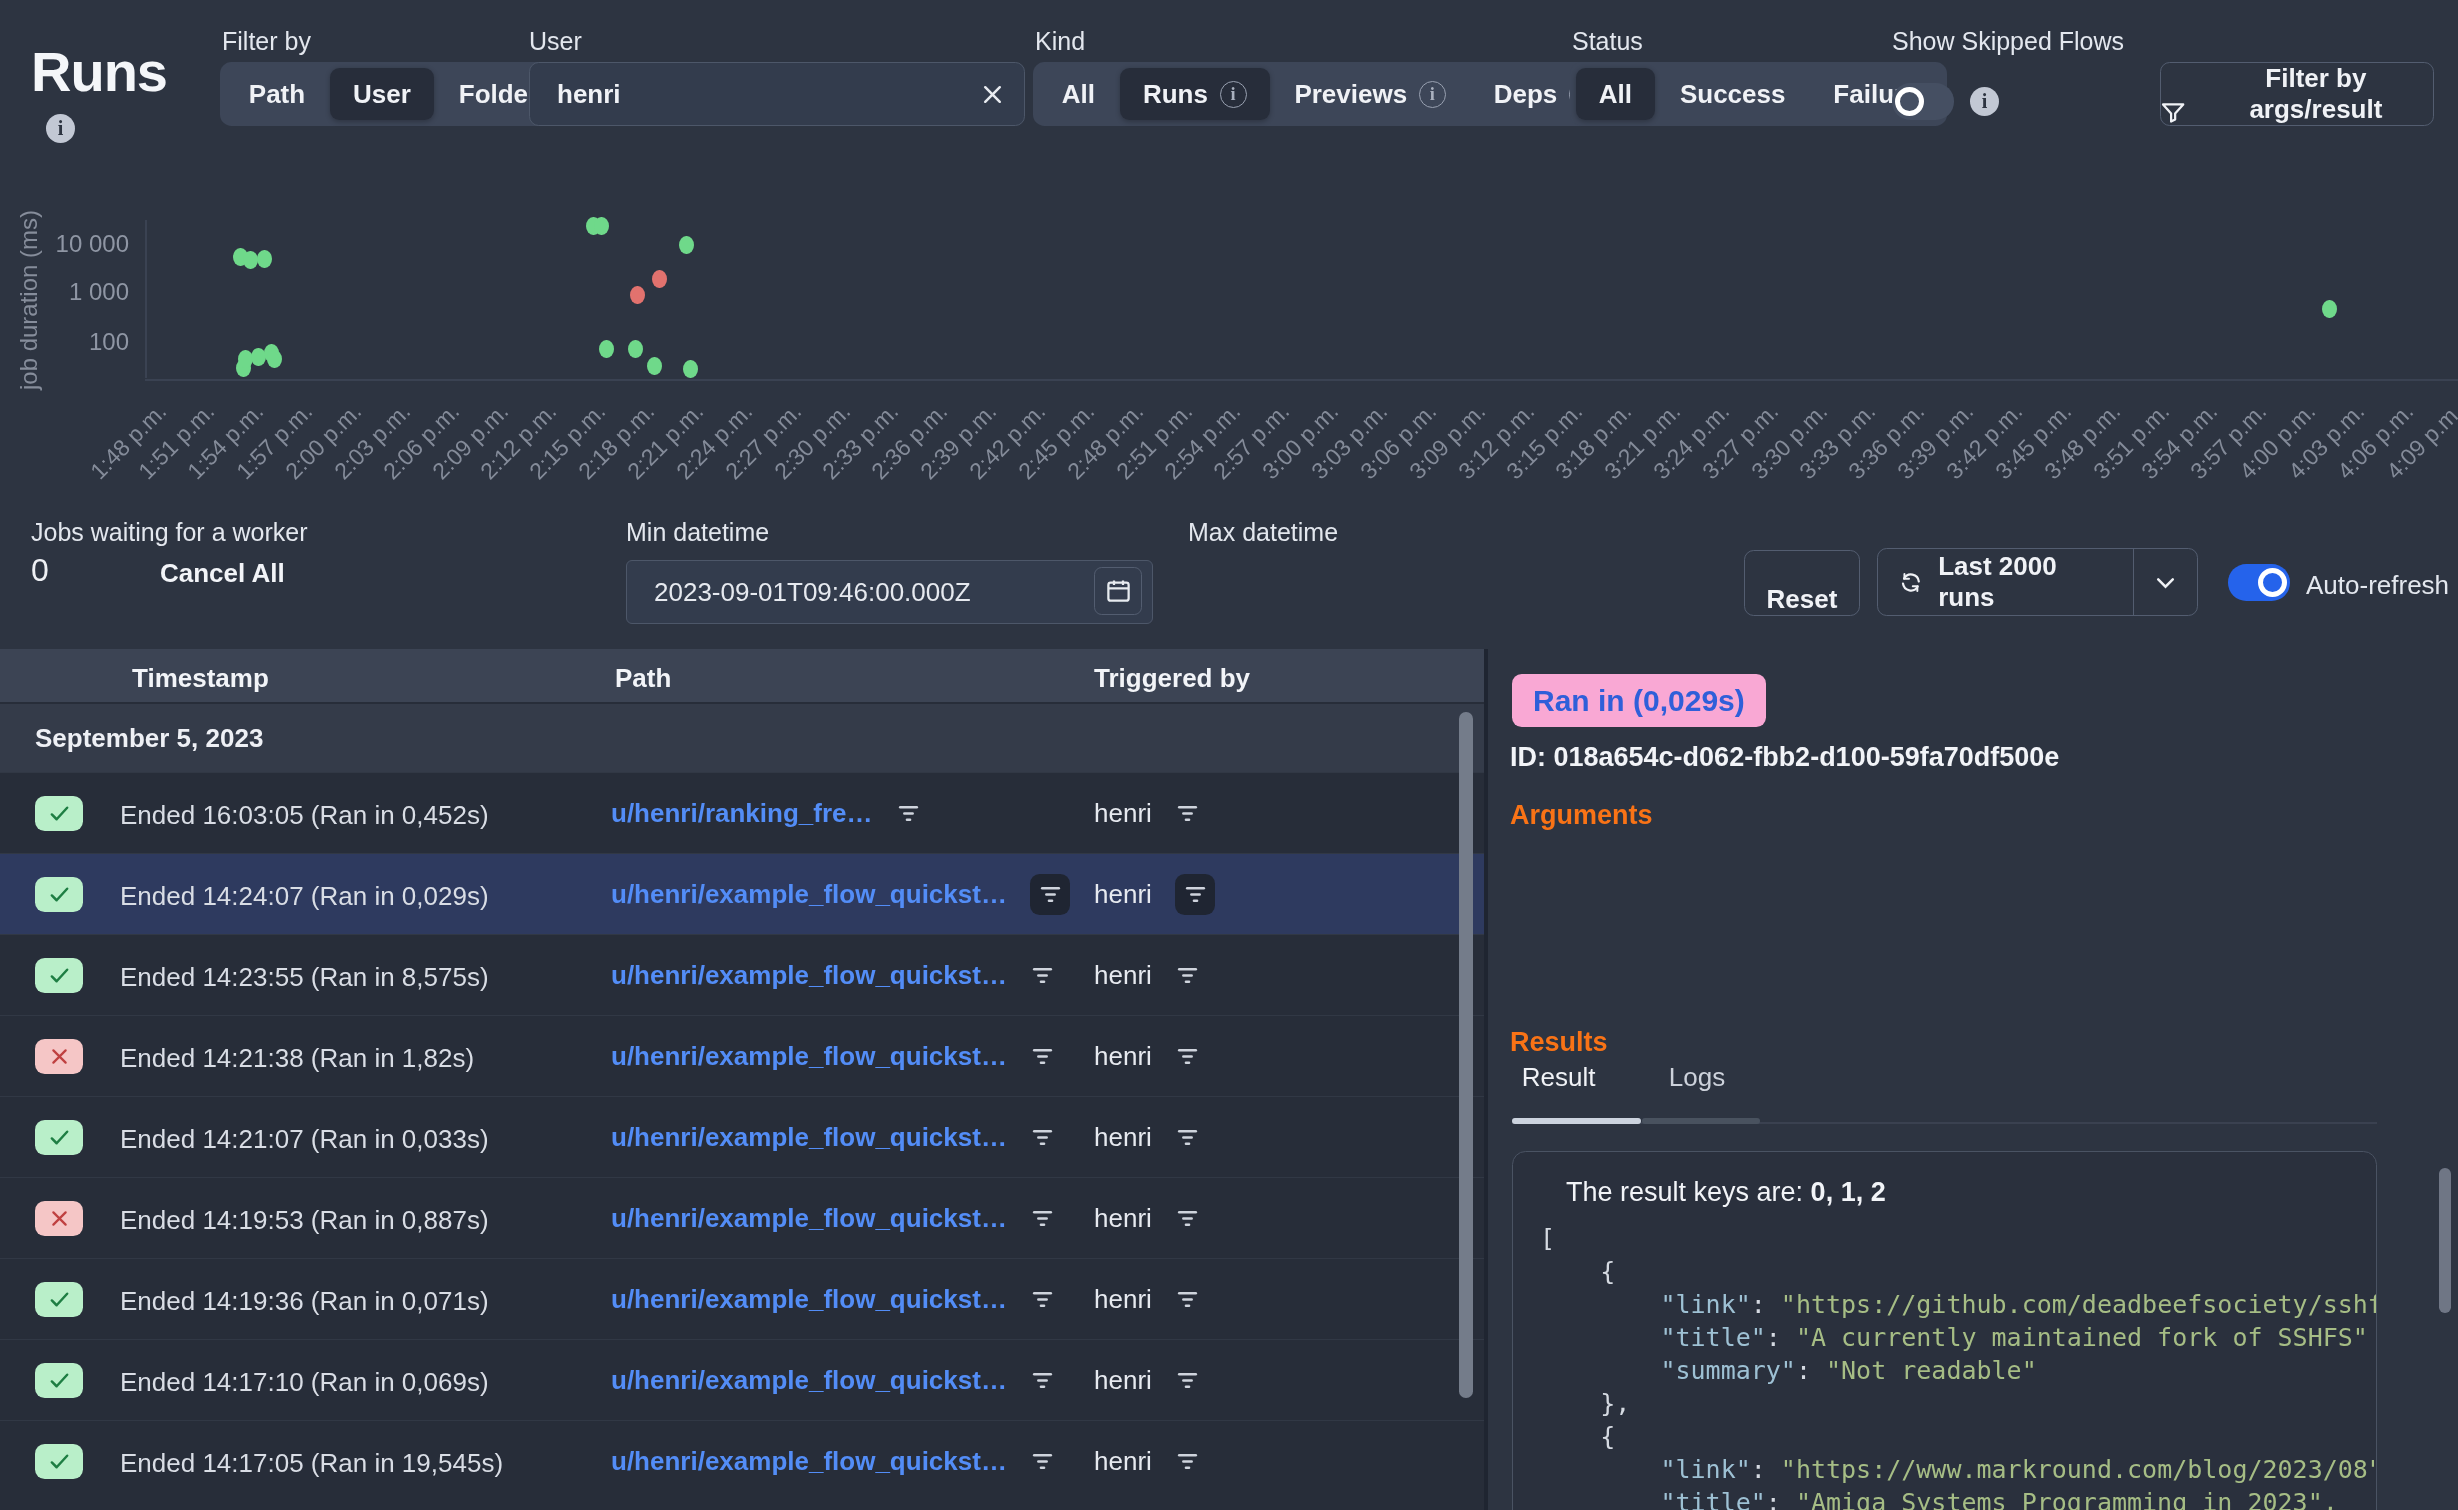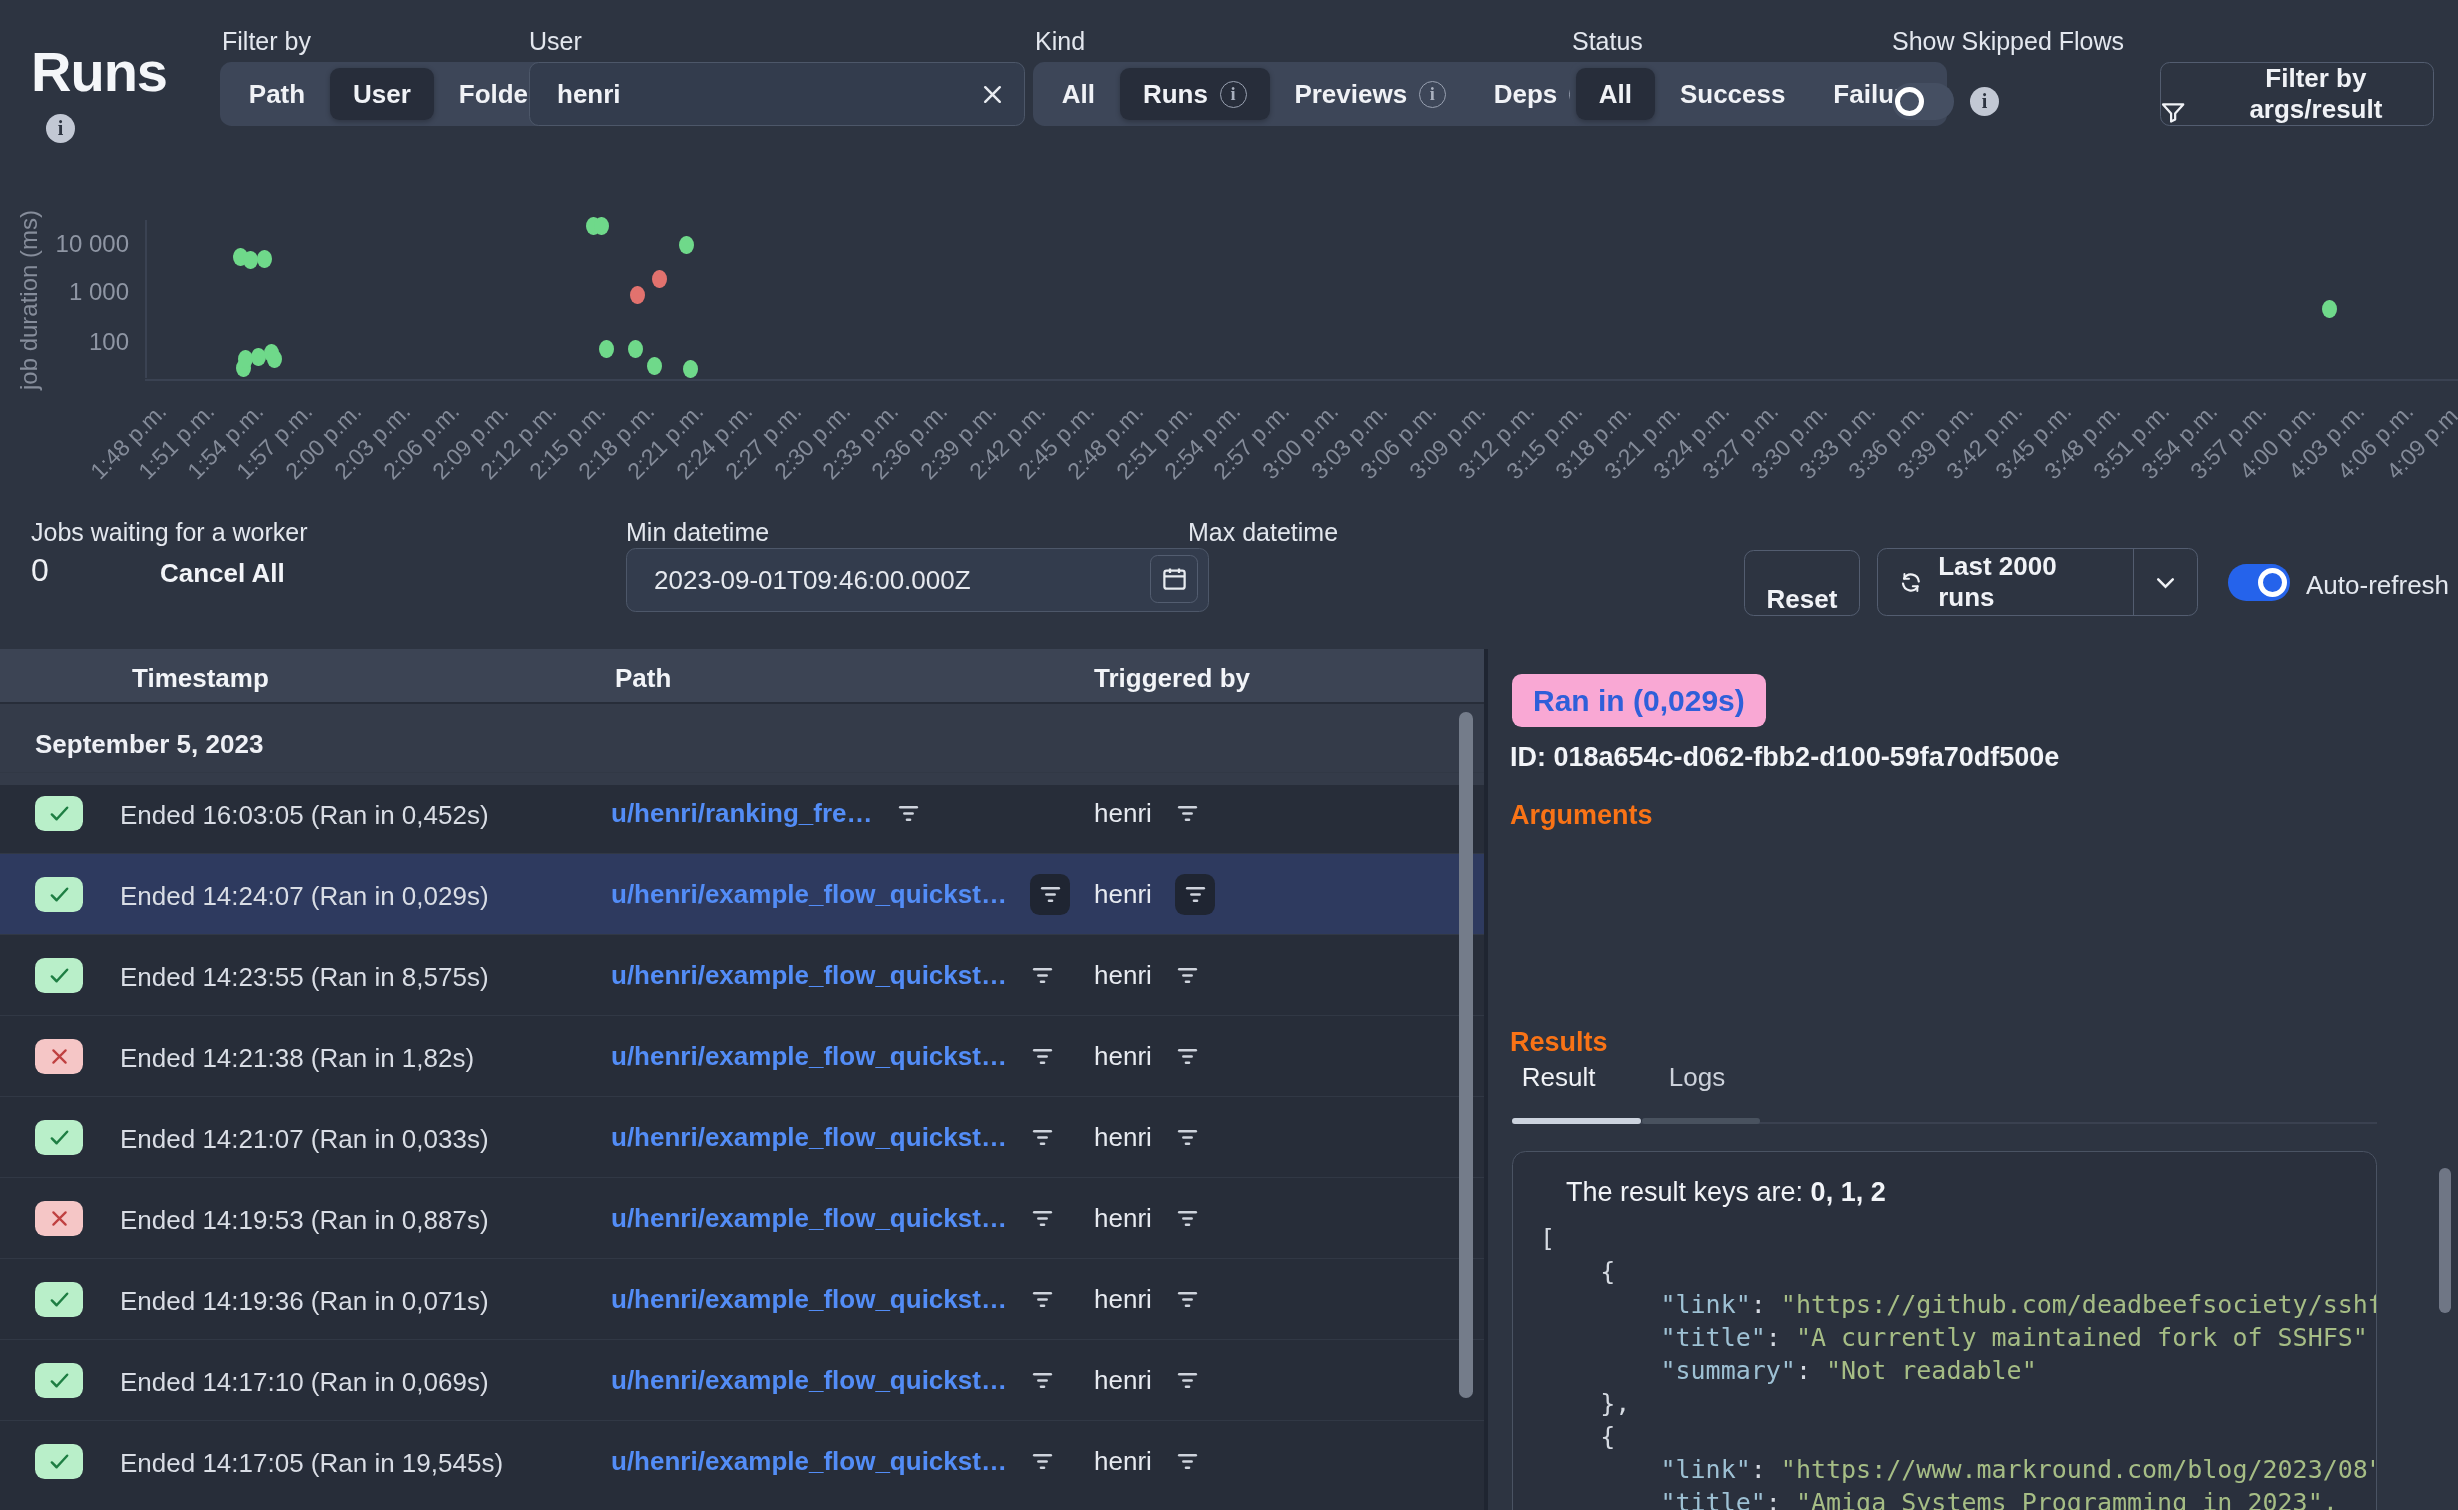--- a/index.html
+++ b/index.html
@@ -41,21 +41,21 @@
   
   .count-num { position:absolute; font-size:32px; color:#eef0f4; }
   .cancel-all { position:absolute; font-size:26px; font-weight:700; color:#f2f4f8; cursor:pointer; }
   .cal-btn { position:absolute; right:9.7px; top:5.8px; width:48px; height:48px; border:1.9px solid #535d70; border-radius:7.7px; }
   .split-right { width:64px; height:100%; border-left:1.9px solid #535d70; display:flex; align-items:center; justify-content:center; }
 
   
   .table-wrap { position:absolute; left:0; top:649px; width:1484px; height:861px; background:#272d39; }
   .thead { position:absolute; left:0; top:0; width:100%; height:53px; background:#3c4454; }
   .th { position:absolute; top:13.5px; font-size:26px; font-weight:700; color:#f2f4f8; }
-  .group-row { position:absolute; left:0; top:55px; width:100%; height:81px; background:#343b49; display:flex; align-items:center; padding-left:35px; font-size:26px; font-weight:700; color:#eef0f5; }
+  .group-row { position:absolute; left:0; top:55px; width:100%; height:68px; background:#343b49; display:flex; align-items:center; padding-left:35px; font-size:26px; font-weight:700; color:#eef0f5; }
   .rows { position:absolute; left:0; top:123px; width:100%; }
   .run-row { position:relative; height:81px; border-top:1.9px solid #313845; cursor:pointer; }
   .run-row.selected { background:#2e3a5f; }
   .st-icon { position:absolute; left:35px; top:23px; width:48px; height:35px; border-radius:9.7px; display:flex; align-items:center; justify-content:center; }
   .st-icon.success { background:#b9efc9; }
   .st-icon.failure { background:#f5c6c6; }
   .cell-ts { position:absolute; left:120px; top:27px; font-size:26px; color:#d9dde5; white-space:nowrap; }
   .cell-path { position:absolute; left:611px; top:0; height:81px; display:flex; align-items:center; gap:23px; }
   .cell-by { position:absolute; left:1094px; top:0; height:81px; display:flex; align-items:center; gap:23px; }
   .path-link { font-size:26px; font-weight:600; color:#538df7; white-space:nowrap; cursor:pointer; }
@@ -347,21 +347,21 @@
           <span>4:09 p.m.</span>
         </div>
       </div>
   </div>
 
   <span class="lbl" style="left:31px; top:518px;">Jobs waiting for a worker</span>
   <span class="count-num" style="left:31px; top:552px;">0</span>
   <span class="cancel-all" style="left:160px; top:558px;">Cancel All</span>
 
   <span class="lbl" style="left:626px; top:518px;">Min datetime</span>
-  <div class="inp" style="left:626px; top:548px; width:583px;">
+  <div class="inp" style="left:626px; top:560px; width:527px;border-radius:6px;">
     <span class="val" style="font-weight:400; color:#e6e9ef;">2023-09-01T09:46:00.000Z</span>
     <span class="cal-btn icon-btn">
       <svg width="27" height="27" viewBox="0 0 24 24" fill="none" stroke="#e8ebf0" stroke-width="2">
           <rect x="3" y="5" width="18" height="16" rx="2"></rect>
           <path d="M8 3v4M16 3v4M3 10h18"></path>
         </svg>
     </span>
   </div>
 
   <span class="lbl" style="left:1188px; top:518px;">Max datetime</span>

